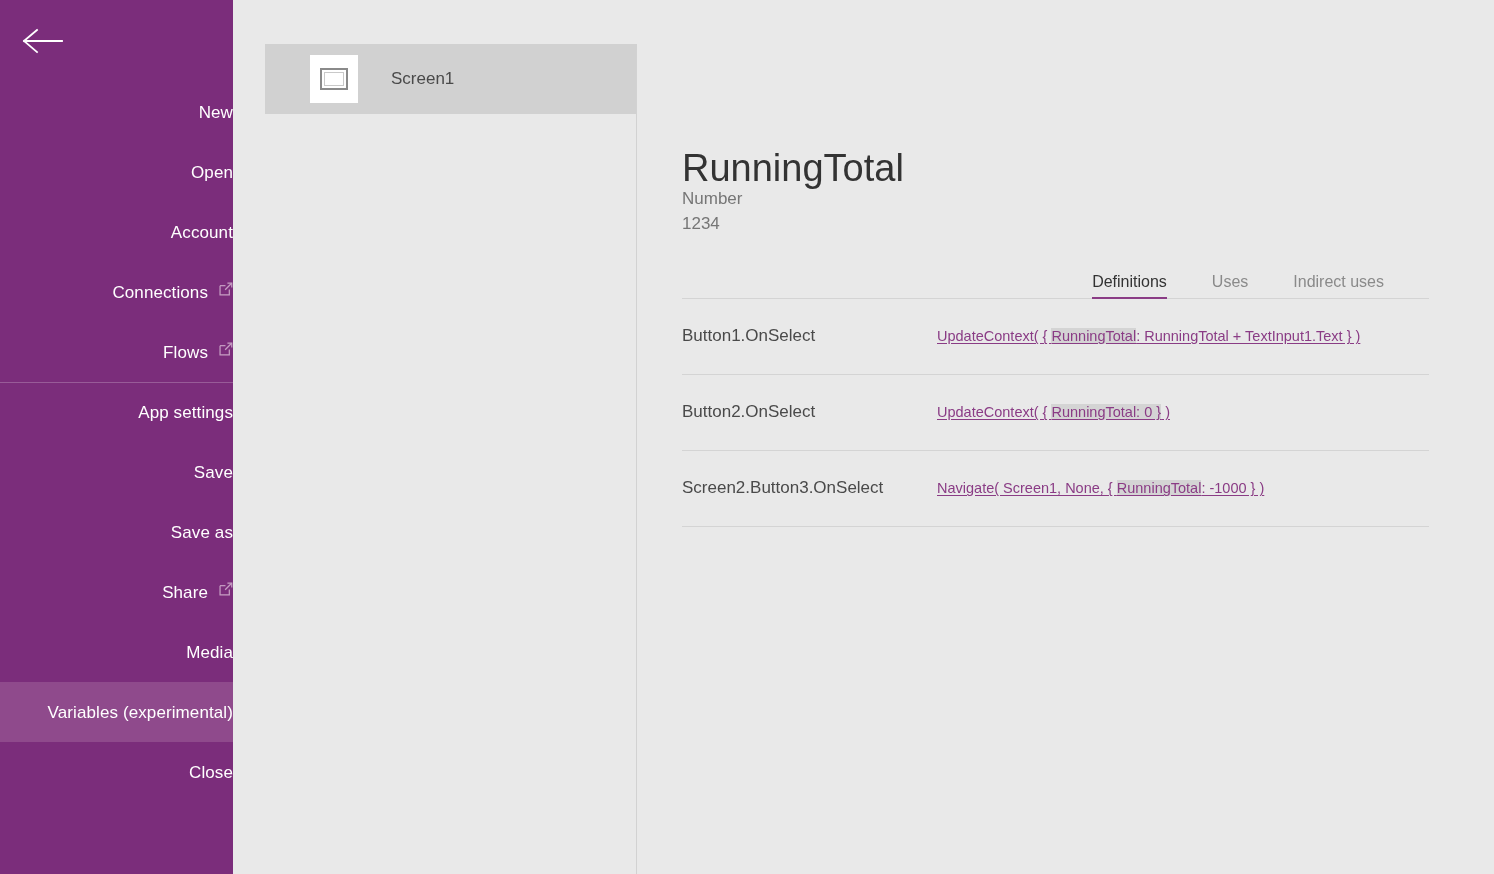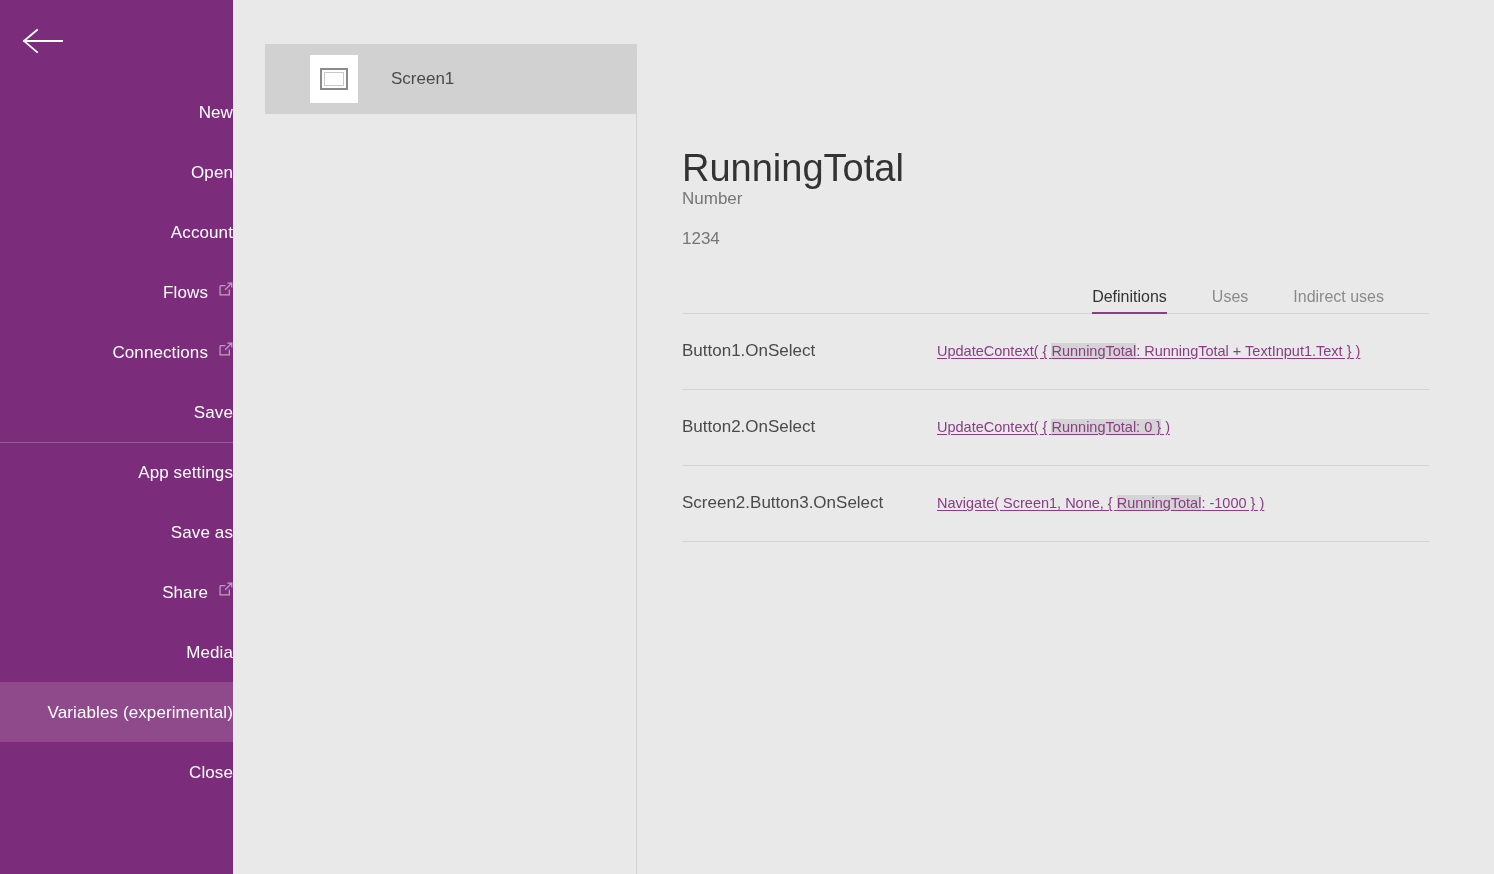--- a/index.html
+++ b/index.html
@@ -144,21 +144,21 @@
     letter-spacing: 0px;
   }
   .var-type {
     font-size: 17px;
     color: #767676;
     line-height: 1.2;
   }
   .var-value {
     font-size: 17px;
     color: #767676;
-    margin-top: 20px;
+    margin-top: 5px;
     line-height: 1.2;
   }
 
   .tabs {
     margin-top: 34px;
     display: flex;
     align-items: flex-end;
     width: 747px;
     border-bottom: 1px solid #d4d4d4;
     height: 30px;
@@ -220,42 +220,42 @@
         <div class="nav-item">
           <span class="nav-label">New</span>
         </div>
         <div class="nav-item">
           <span class="nav-label">Open</span>
         </div>
         <div class="nav-item">
           <span class="nav-label">Account</span>
         </div>
         <div class="nav-item">
+          <span class="nav-label">Connections</span>
+          <svg class="ext-icon" viewBox="0 0 16 16">
+            <path d="M1.2 4.2 L1.2 14.8 L11.8 14.8 L11.8 8.6" stroke="#c79fc4" stroke-width="1.4" fill="none"></path>
+            <path d="M1.2 4.2 L7.4 4.2" stroke="#c79fc4" stroke-width="1.4" fill="none"></path>
+            <path d="M7.0 8.8 L14.4 1.4" stroke="#c79fc4" stroke-width="1.4" fill="none"></path>
+            <path d="M9.6 1.4 L14.6 1.4 L14.6 6.4" stroke="#c79fc4" stroke-width="1.4" fill="none"></path>
+          </svg>
+        </div>
+        <div class="nav-item">
           <span class="nav-label">Flows</span>
           <svg class="ext-icon" viewBox="0 0 16 16">
             <path d="M1.2 4.2 L1.2 14.8 L11.8 14.8 L11.8 8.6" stroke="#c79fc4" stroke-width="1.4" fill="none"></path>
             <path d="M1.2 4.2 L7.4 4.2" stroke="#c79fc4" stroke-width="1.4" fill="none"></path>
             <path d="M7.0 8.8 L14.4 1.4" stroke="#c79fc4" stroke-width="1.4" fill="none"></path>
             <path d="M9.6 1.4 L14.6 1.4 L14.6 6.4" stroke="#c79fc4" stroke-width="1.4" fill="none"></path>
           </svg>
         </div>
-        <div class="nav-item">
-          <span class="nav-label">Connections</span>
-          <svg class="ext-icon" viewBox="0 0 16 16">
-            <path d="M1.2 4.2 L1.2 14.8 L11.8 14.8 L11.8 8.6" stroke="#c79fc4" stroke-width="1.4" fill="none"></path>
-            <path d="M1.2 4.2 L7.4 4.2" stroke="#c79fc4" stroke-width="1.4" fill="none"></path>
-            <path d="M7.0 8.8 L14.4 1.4" stroke="#c79fc4" stroke-width="1.4" fill="none"></path>
-            <path d="M9.6 1.4 L14.6 1.4 L14.6 6.4" stroke="#c79fc4" stroke-width="1.4" fill="none"></path>
-          </svg>
-        </div>
-        <div class="nav-item">
-          <span class="nav-label">Save</span>
-        </div>
         <div class="nav-item divider-top">
           <span class="nav-label">App settings</span>
+        </div>
+        <div class="nav-item">
+          <span class="nav-label">Save</span>
         </div>
         <div class="nav-item">
           <span class="nav-label">Save as</span>
         </div>
         <div class="nav-item">
           <span class="nav-label">Share</span>
           <svg class="ext-icon" viewBox="0 0 16 16">
             <path d="M1.2 4.2 L1.2 14.8 L11.8 14.8 L11.8 8.6" stroke="#c79fc4" stroke-width="1.4" fill="none"></path>
             <path d="M1.2 4.2 L7.4 4.2" stroke="#c79fc4" stroke-width="1.4" fill="none"></path>
             <path d="M7.0 8.8 L14.4 1.4" stroke="#c79fc4" stroke-width="1.4" fill="none"></path>

